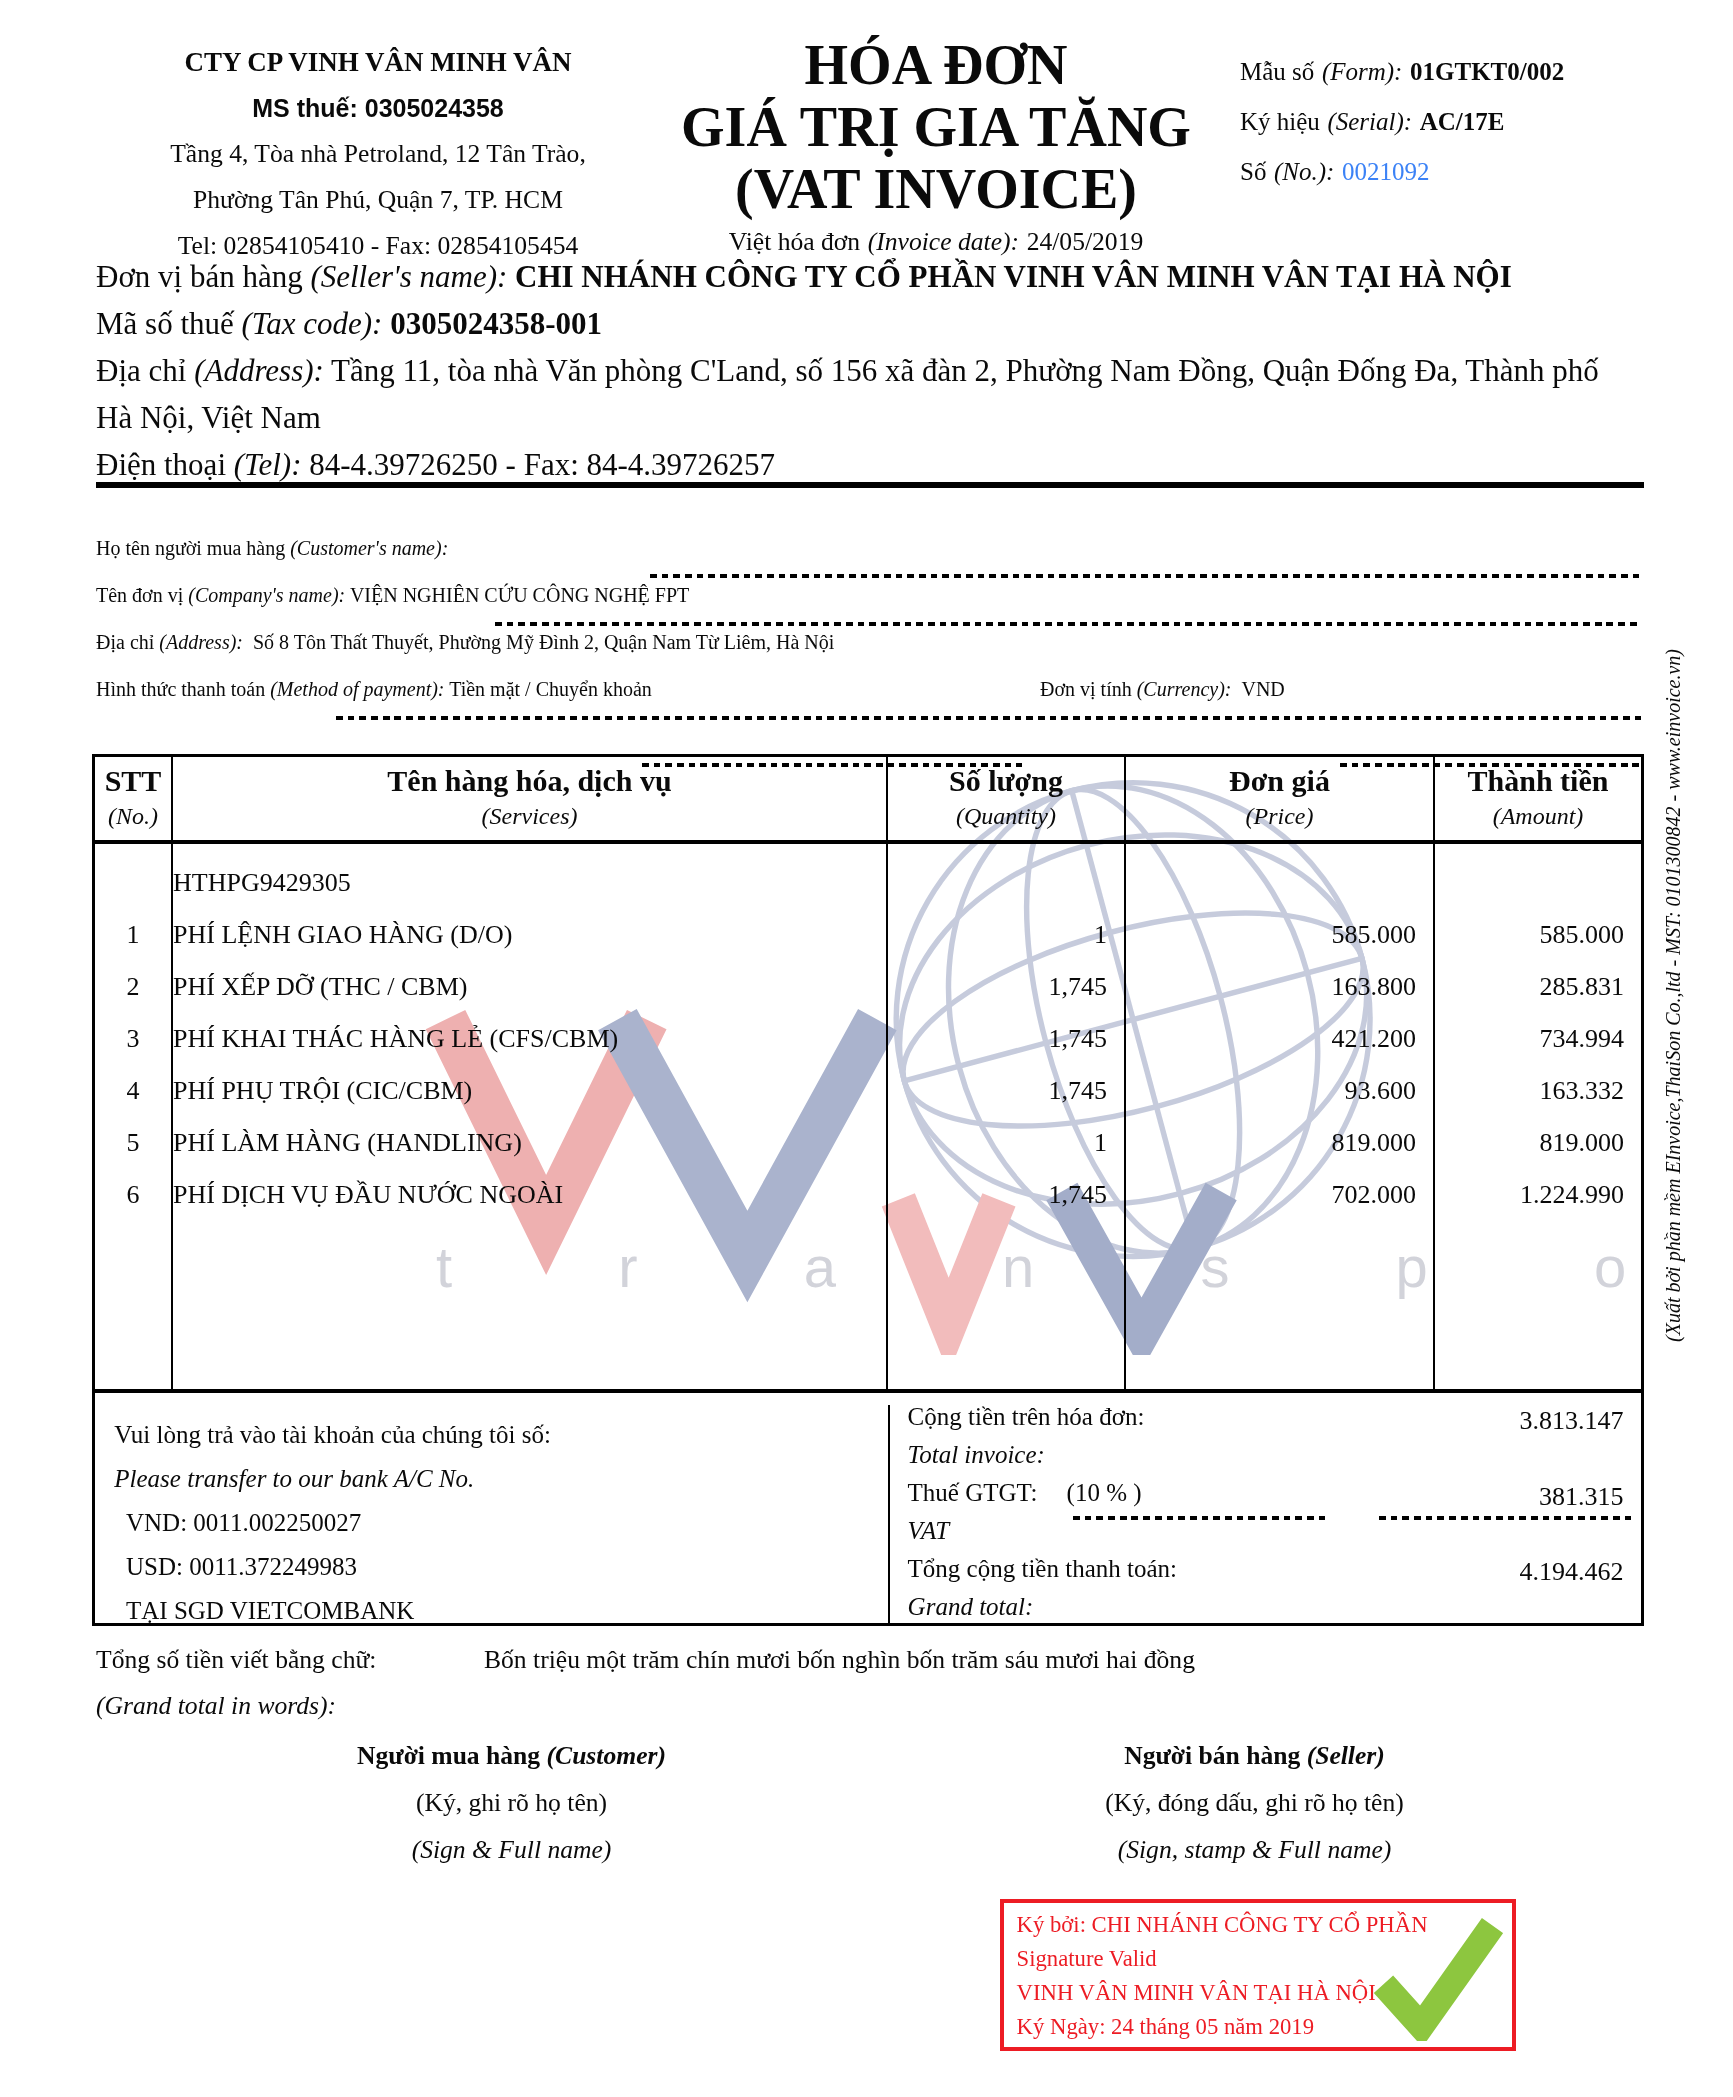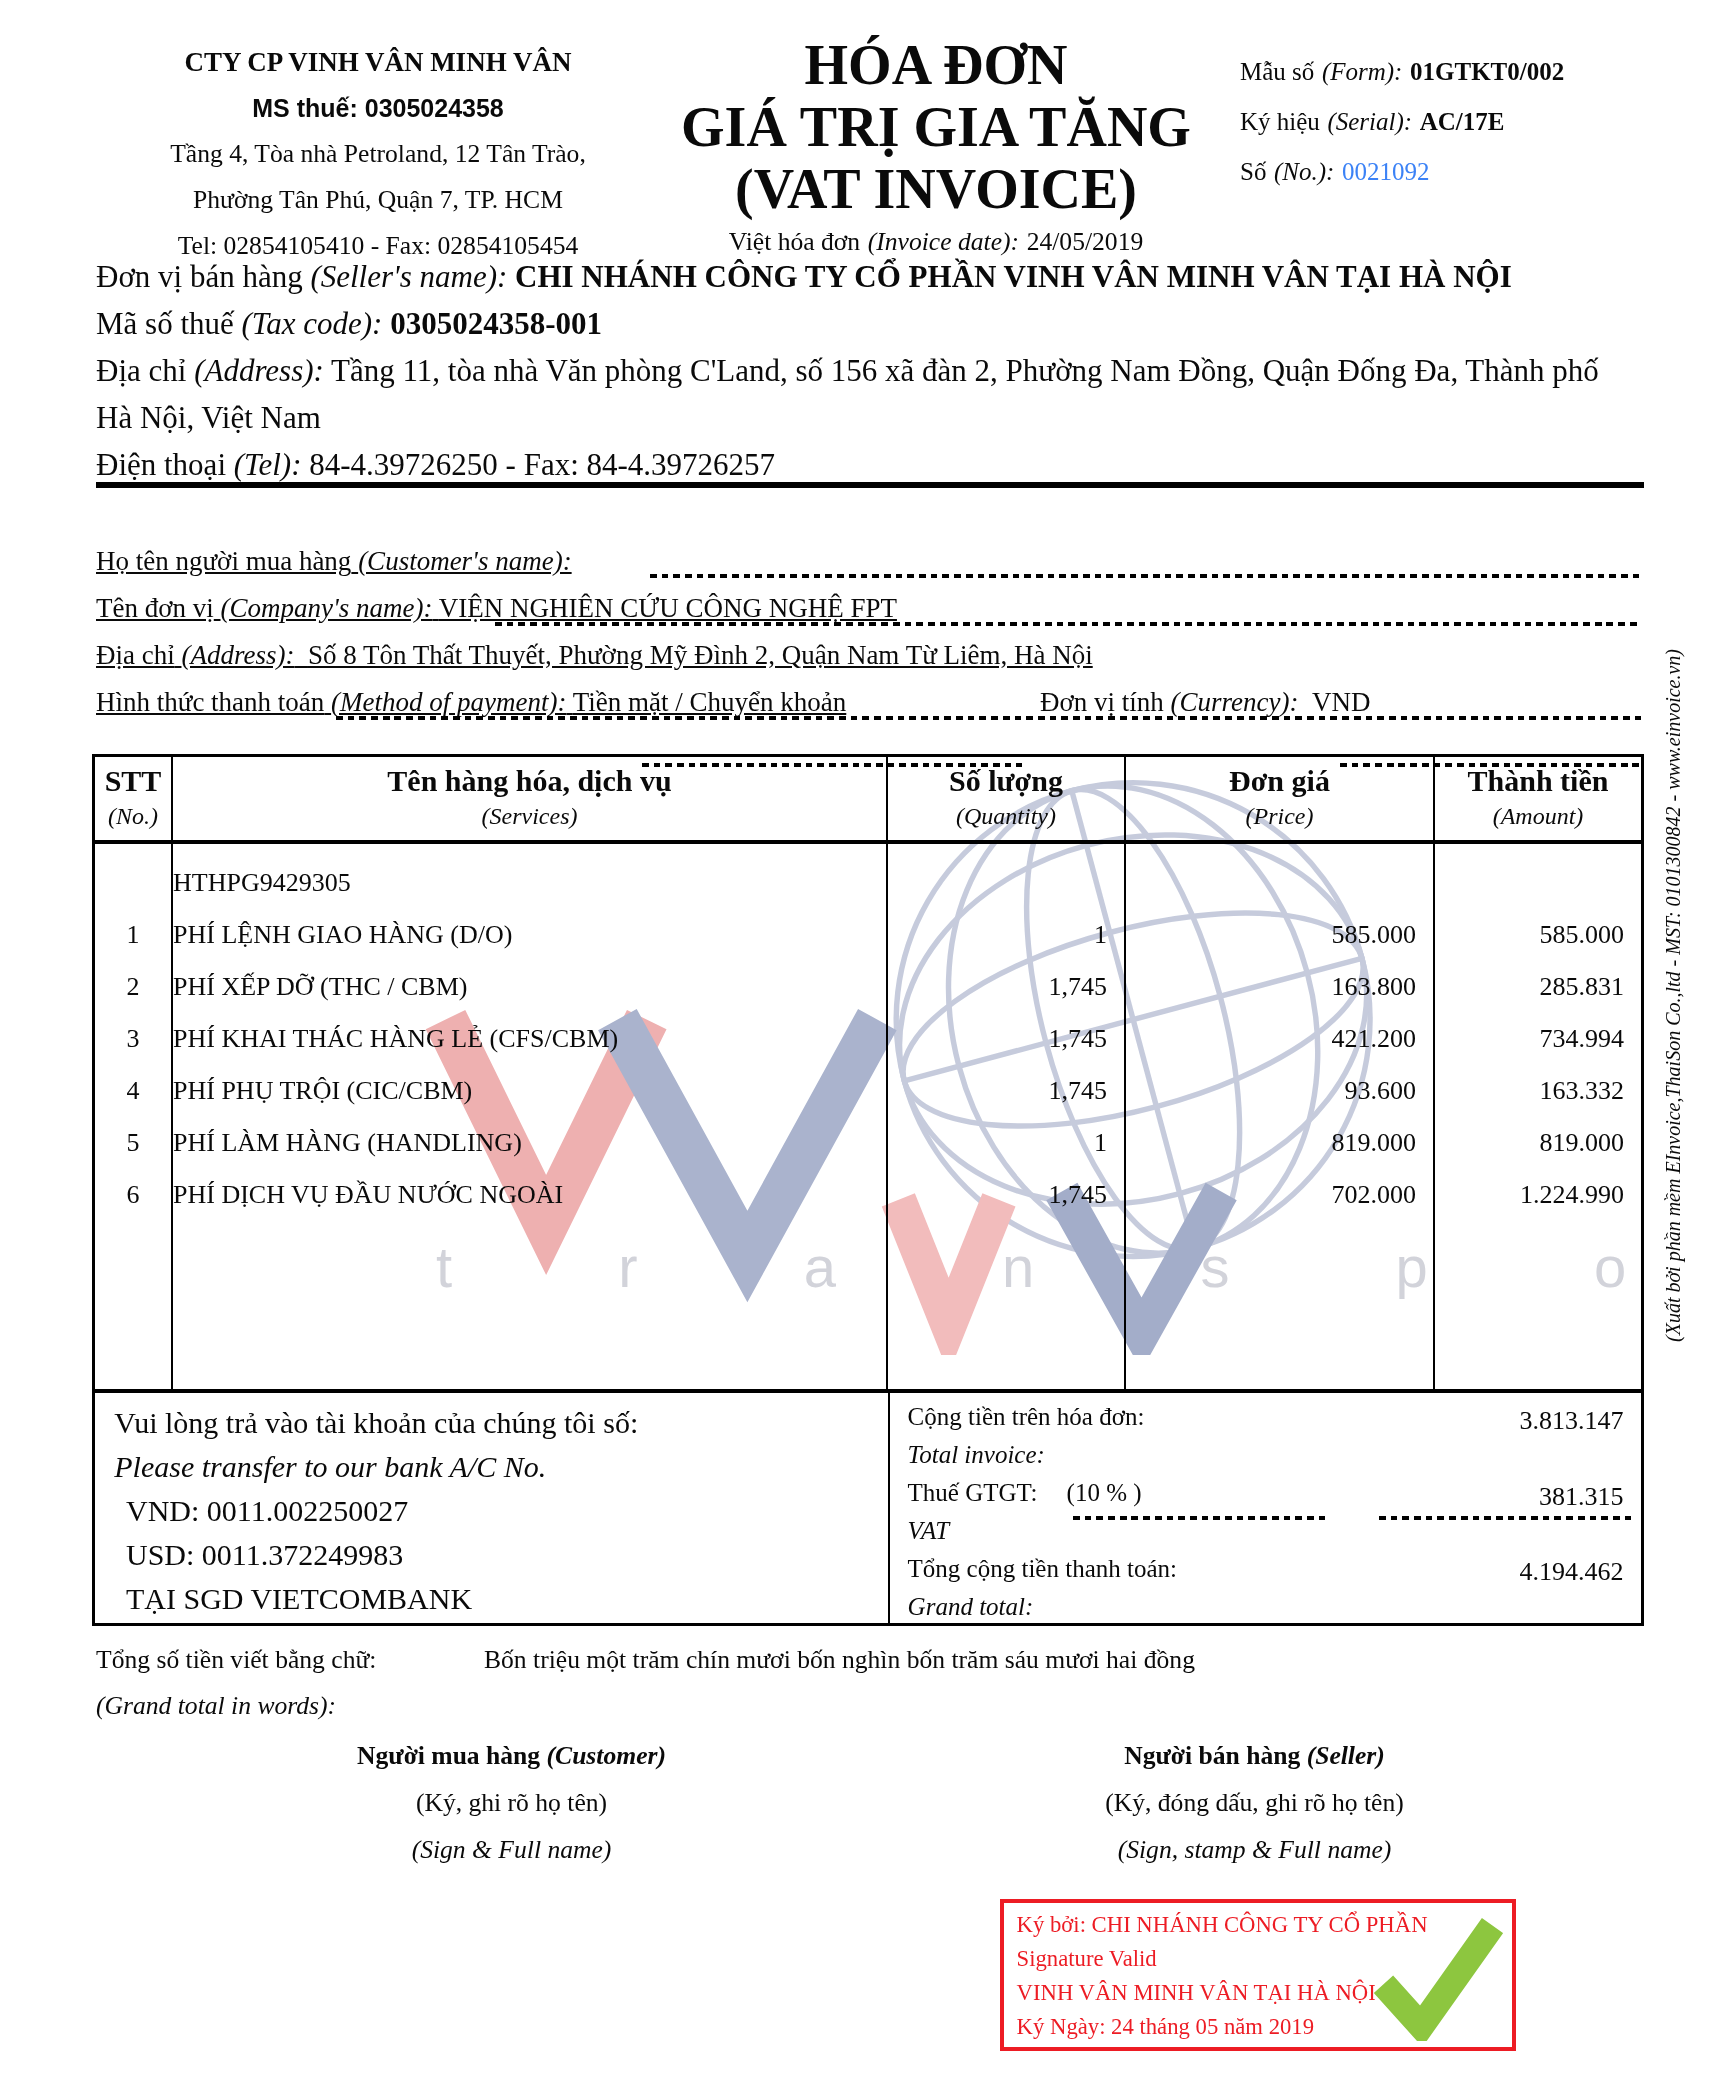--- a/index.html
+++ b/index.html
@@ -26,21 +26,21 @@
 
   .lbl-en{font-style:italic;}
   .gap{display:inline-block;width:7.6px;}
 
   
   .sl{position:absolute;left:96px;top:253px;width:1540px;line-height:47px;font-size:31px;}
   
   .hr1{position:absolute;left:96px;top:482px;width:1548px;height:5.5px;background:#000;}
 
   
-  .by{position:absolute;left:96px;top:538px;width:1548px;line-height:47px;font-size:27px;text-decoration:underline;}
+  .by{position:absolute;left:96px;top:525px;width:1548px;line-height:47px;font-size:20px;}
   .by .row{position:relative;height:47px;white-space:nowrap;}
   .cur{position:absolute;left:944px;top:0;}
 
   .dot{position:absolute;height:4.2px;
        background-image:repeating-linear-gradient(90deg,#000 0,#000 6.7px,transparent 6.7px,transparent 11.7px);}
 
   
   .wm{position:absolute;left:399px;top:768px;width:1028px;height:587px;}
   .wmtxt{position:absolute;left:436px;top:1233px;font-family:"Liberation Sans",sans-serif;
          font-size:58px;color:#d2d3da;letter-spacing:75px;white-space:nowrap;}
@@ -56,21 +56,21 @@
   .th .h2{font-style:italic;font-size:24px;line-height:33px;}
   .tbody{display:flex;flex:1;border-bottom:4.6px solid #000;}
   .bc{box-sizing:border-box;border-right:2.1px solid #000;padding-top:12.6px;}
   .bc:last-child{border-right:none;}
   .cell{height:52px;line-height:52px;font-size:26px;white-space:nowrap;overflow:visible;}
   .bc.svc .cell{text-align:left;}
   .bc.num .cell{padding-right:17px;text-align:right;}
   .bc.stt .cell{text-align:center;}
   .tfoot{display:flex;height:230px;}
   .fl{width:795px;box-sizing:border-box;border-right:2.1px solid #000;padding:8.4px 0 0 19.3px;
-      line-height:44px;font-size:30px;}
+      line-height:44px;font-size:25px;margin-top:12px;}
   .fr{flex:1;position:relative;box-sizing:border-box;padding:5px 0 0 17.6px;line-height:38px;font-size:25px;}
   .fr .val{position:absolute;right:17.6px;font-size:26px;}
   .vatgap{display:inline-block;width:29px;}
 
   
   .words{position:absolute;left:96px;top:1645px;width:1548px;font-size:25.6px;white-space:nowrap;}
   .words .wl{display:inline-block;width:388px;}
   .words2{position:absolute;left:96px;top:1691px;font-style:italic;font-size:25.6px;}
 
   

